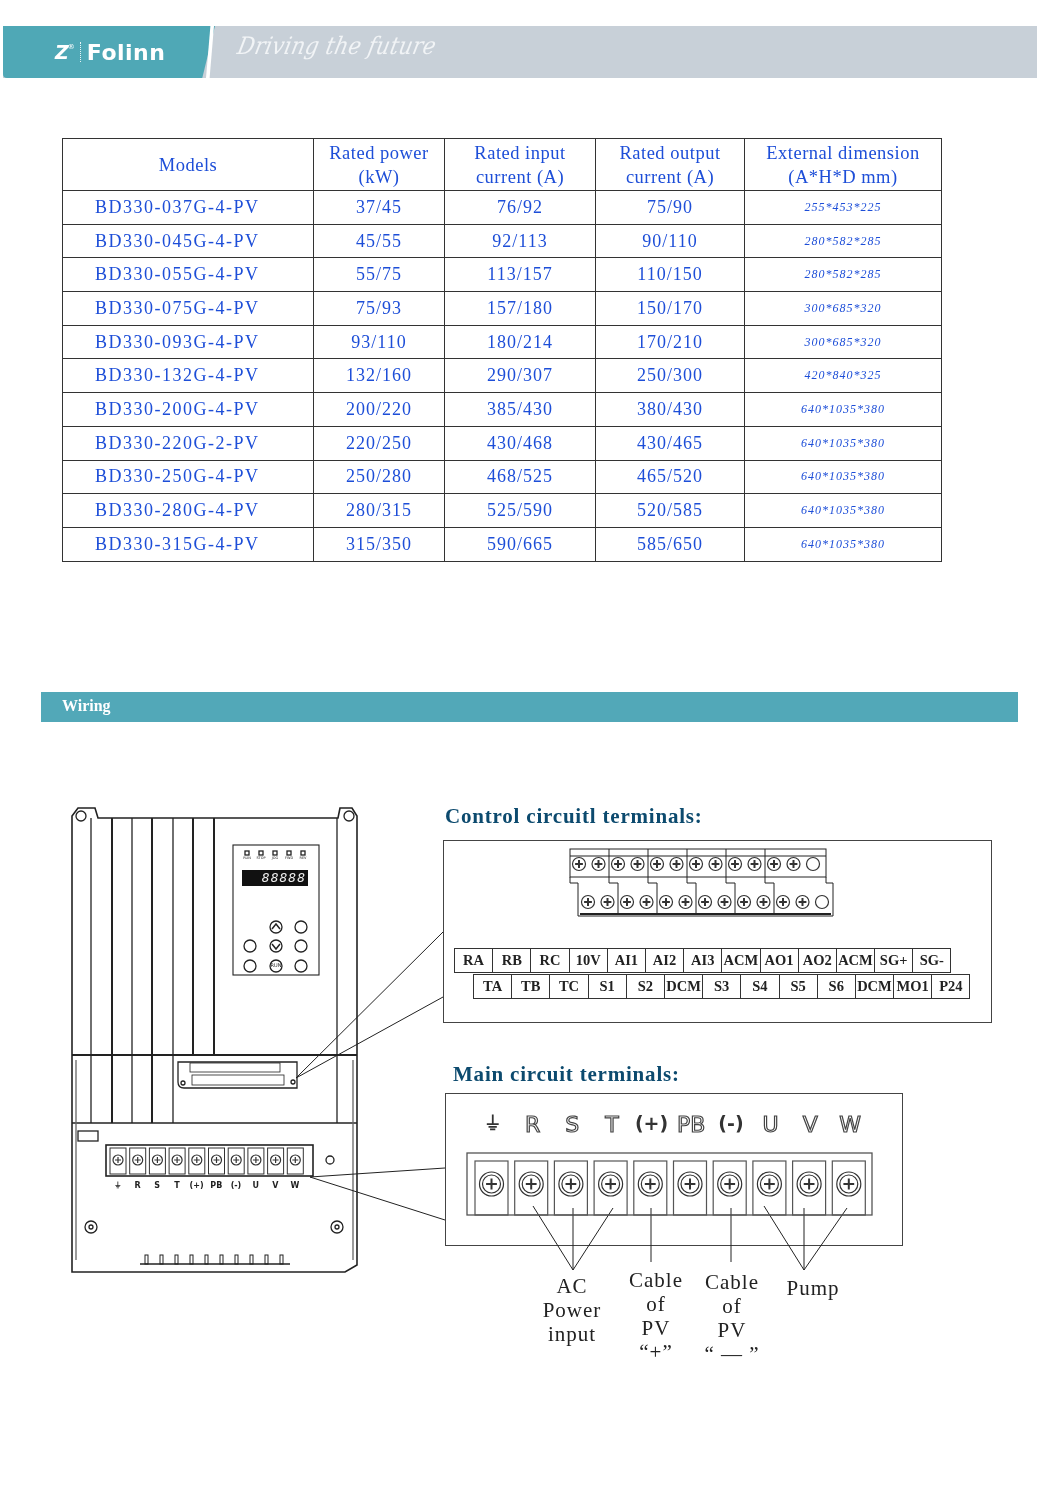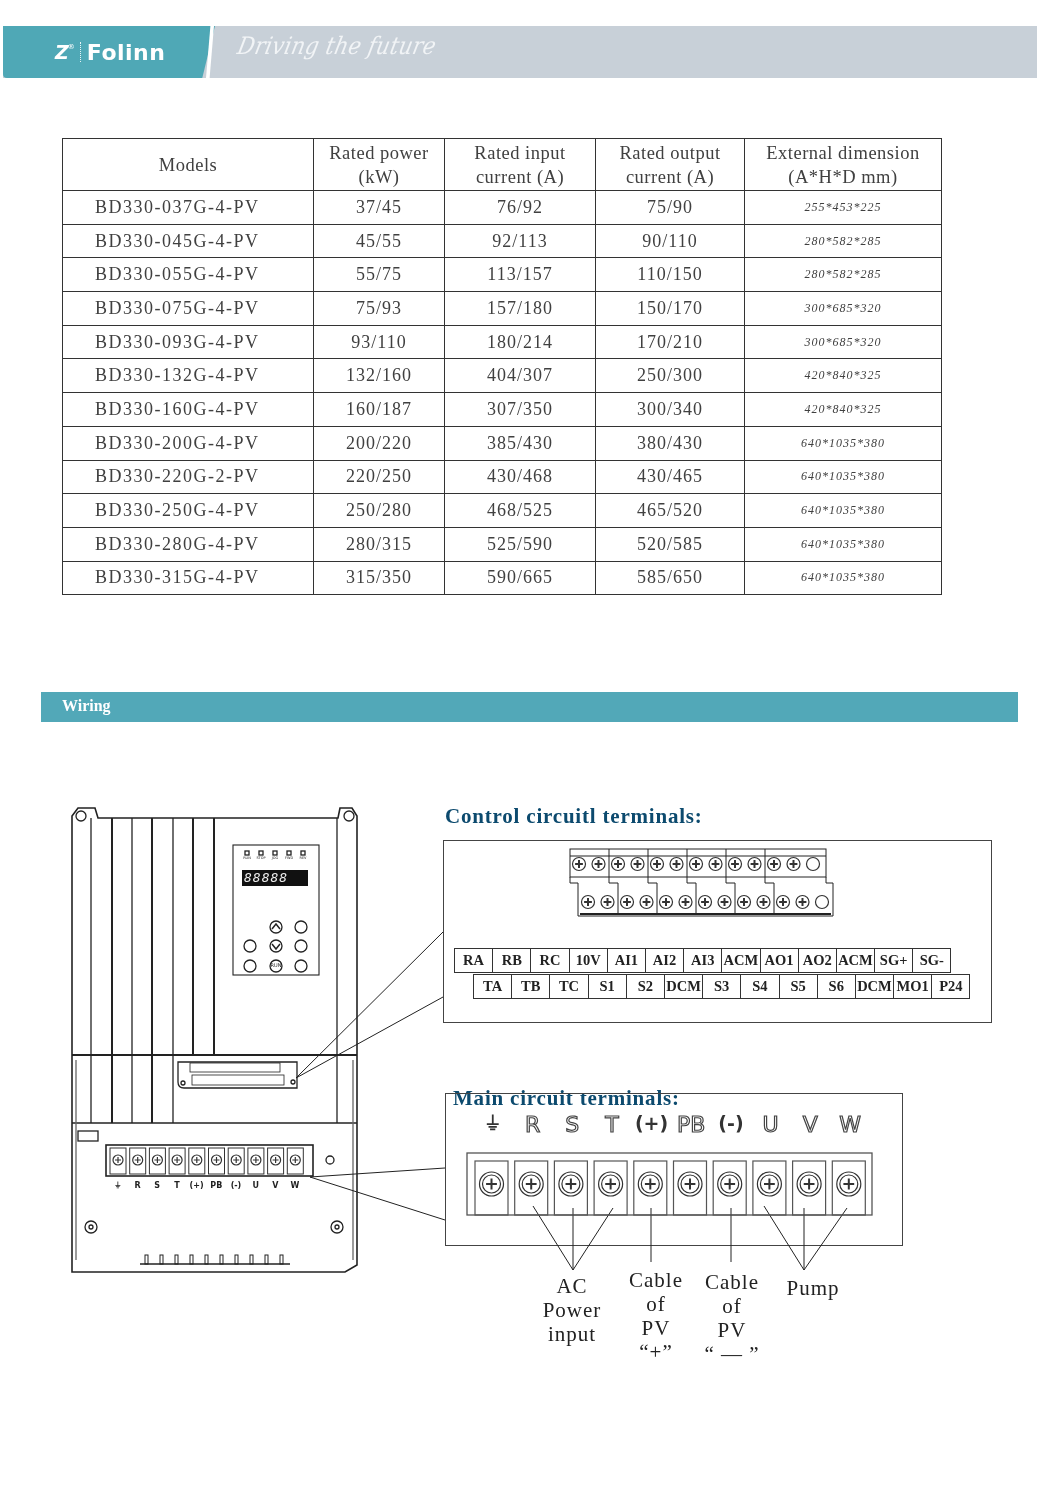--- a/index.html
+++ b/index.html
@@ -9,21 +9,21 @@
   .hdr-teal{position:absolute;left:3px;top:26px;width:212px;height:52px;background:#4fa8b6;clip-path:polygon(0 0,100% 0,94% 100%,0 100%);border-bottom-left-radius:4px;}
   .hdr-sep{position:absolute;left:206px;top:26px;width:8px;height:52px;background:#ffffff;clip-path:polygon(55% 0,100% 0,45% 100%,0 100%);}
   .logo{position:absolute;left:55px;top:36px;height:32px;display:flex;align-items:center;color:#fff;}
   .logo-mark{font-family:"DejaVu Sans",sans-serif;font-weight:bold;font-size:19px;font-style:italic;letter-spacing:-2px;}
   .logo-reg{font-size:7px;margin:-10px 3px 0 1px;font-family:"DejaVu Sans",sans-serif;}
   .logo-dots{width:0;height:20px;border-left:1px dotted #e8f4f6;margin:0 6px 0 2px;}
   .logo-name{font-family:"DejaVu Sans",sans-serif;font-weight:bold;font-size:22px;letter-spacing:0.5px;}
   .tagline{position:absolute;left:238px;top:34px;color:#f4f6f8;font-family:"DejaVu Serif",serif;font-style:italic;font-size:21px;letter-spacing:0.3px;transform:skewX(-12deg) scaleY(1.15);opacity:.95;}
 
   
-  table.spec{position:absolute;left:62px;top:138px;border-collapse:collapse;font-family:"Liberation Serif",serif;font-size:18px;color:#404040;}
+  table.spec{position:absolute;left:62px;top:138px;border-collapse:collapse;font-family:"Liberation Serif",serif;font-size:18px;color:#1d4ed8;}
   table.spec th,table.spec td{border:1.5px solid #333;text-align:center;padding:0;font-weight:normal;}
   table.spec th{height:51px;line-height:24px;font-size:18.5px;letter-spacing:0.5px;}
   table.spec td{height:32.7px;letter-spacing:1px;}
   table.spec td.model{text-align:left;padding-left:32px;letter-spacing:1.5px;}
   table.spec td.dim{font-size:12px;font-style:italic;}
   .c1{width:250px}.c2{width:130px}.c3{width:150px}.c4{width:148px}.c5{width:196px}
 
   
   .wiring-bar{position:absolute;left:41px;top:692px;width:977px;height:30px;background:#52a8b8;}
   .wiring-title{position:absolute;left:21px;top:5px;color:#fff;font-family:"Liberation Serif",serif;font-weight:bold;font-size:16px;}
@@ -101,29 +101,22 @@
       <tr>
         <td class="model">BD330-093G-4-PV</td>
         <td>93/110</td>
         <td>180/214</td>
         <td>170/210</td>
         <td class="dim">300*685*320</td>
       </tr>
       <tr>
         <td class="model">BD330-132G-4-PV</td>
         <td>132/160</td>
-        <td>404/307</td>
+        <td>290/307</td>
         <td>250/300</td>
-        <td class="dim">420*840*325</td>
-      </tr>
-      <tr>
-        <td class="model">BD330-160G-4-PV</td>
-        <td>160/187</td>
-        <td>307/350</td>
-        <td>300/340</td>
         <td class="dim">420*840*325</td>
       </tr>
       <tr>
         <td class="model">BD330-200G-4-PV</td>
         <td>200/220</td>
         <td>385/430</td>
         <td>380/430</td>
         <td class="dim">640*1035*380</td>
       </tr>
       <tr>
@@ -155,21 +148,21 @@
         <td class="dim">640*1035*380</td>
       </tr>
     </tbody>
 </table>
 
 <div class="wiring-bar">
   <span class="wiring-title">Wiring</span>
 </div>
 
 <div class="sec-title" style="left:445px;top:804px;">Control circuitl terminals:</div>
-<div class="sec-title" style="left:453px;top:1062px;margin-top:24px;">Main circuit  terminals:</div>
+<div class="sec-title" style="left:453px;top:1062px;">Main circuit  terminals:</div>
 
 <div class="ctrl-box"></div>
 <div class="ctrl-grid" id="ctrl-top" style="left:455px;top:948px;">
     <div class="ctrl-cell">RA</div>
     <div class="ctrl-cell">RB</div>
     <div class="ctrl-cell">RC</div>
     <div class="ctrl-cell">10V</div>
     <div class="ctrl-cell">AI1</div>
     <div class="ctrl-cell">AI2</div>
     <div class="ctrl-cell">AI3</div>
@@ -460,21 +453,21 @@
       <path d="M252.9 1160 H258.9 M255.9 1157 V1163" stroke="#333" stroke-width="1.2" fill="none"></path>
       <rect x="267.6" y="1148" width="16" height="26" fill="none" stroke="#333" stroke-width="1"></rect>
       <circle cx="275.6" cy="1160" r="5" fill="#fff" stroke="#333" stroke-width="1.2"></circle>
       <path d="M272.6 1160 H278.6 M275.6 1157 V1163" stroke="#333" stroke-width="1.2" fill="none"></path>
       <rect x="287.29999999999995" y="1148" width="16" height="26" fill="none" stroke="#333" stroke-width="1"></rect>
       <circle cx="295.29999999999995" cy="1160" r="5" fill="#fff" stroke="#333" stroke-width="1.2"></circle>
       <path d="M292.29999999999995 1160 H298.29999999999995 M295.29999999999995 1157 V1163" stroke="#333" stroke-width="1.2" fill="none"></path>
     </g>
 </svg>
 
-<div style="position:absolute;left:244px;top:870px;width:62px;height:16px;color:#eee;font-family:'DejaVu Sans Mono',monospace;font-size:13px;font-style:italic;line-height:16px;text-align:left;letter-spacing:1px;">88888</div>
+<div style="position:absolute;left:244px;top:870px;width:62px;height:16px;color:#eee;font-family:'DejaVu Sans Mono',monospace;font-size:13px;font-style:italic;line-height:16px;text-align:right;letter-spacing:1px;">88888</div>
 <div style="position:absolute;left:267px;top:962px;width:18px;font-size:5px;text-align:center;font-family:'DejaVu Sans',sans-serif;">RUN</div>
 <div id="kp-ind" style="position:absolute;left:240px;top:856px;display:flex;font-size:3.5px;font-family:'DejaVu Sans',sans-serif;">
     <div style="width: 14px; text-align: center;">RUN</div>
     <div style="width: 14px; text-align: center;">STOP</div>
     <div style="width: 14px; text-align: center;">JOG</div>
     <div style="width: 14px; text-align: center;">FWD</div>
     <div style="width: 14px; text-align: center;">REV</div>
   </div>
 <div id="dev-labels" style="position:absolute;left:108px;top:1181px;display:flex;font-family:'DejaVu Sans',sans-serif;font-weight:bold;font-size:8px;">
     <div style="width: 19.7px; text-align: center;">⏚</div>

